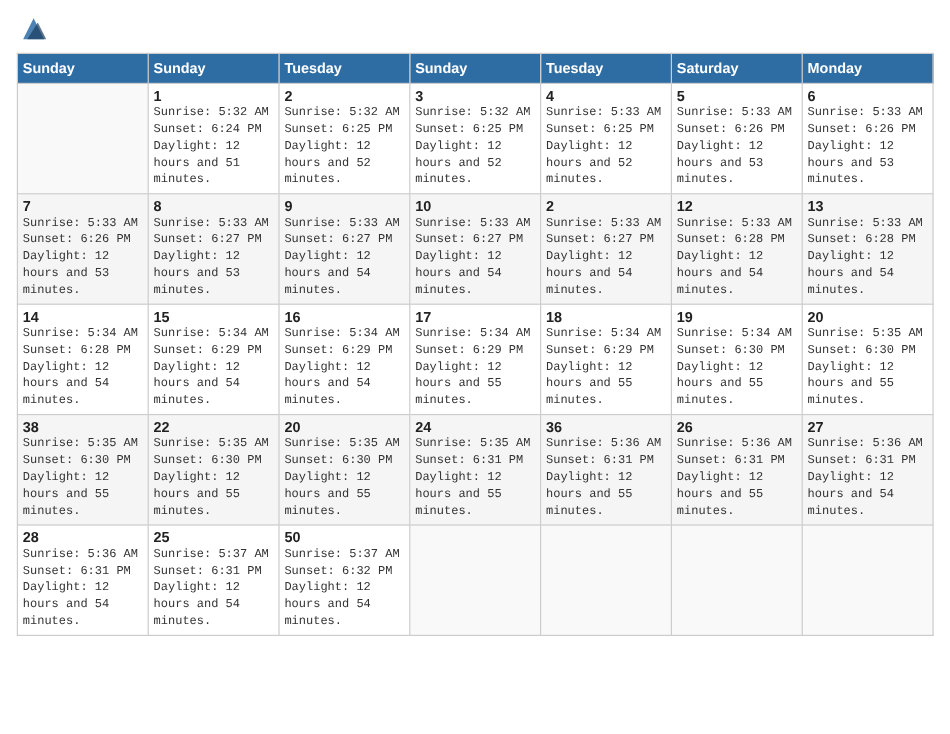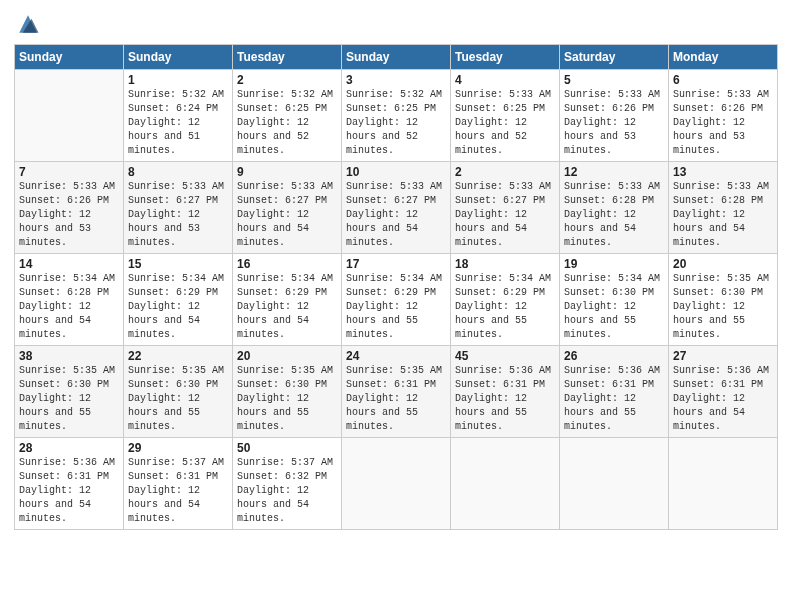--- a/index.html
+++ b/index.html
@@ -155,27 +155,27 @@
           <td><span class="day-num">17</span><span class="day-info">Sunrise: 5:34 AM<br>Sunset: 6:29 PM<br>Daylight: 12 hours and 55 minutes.</span></td>
           <td><span class="day-num">18</span><span class="day-info">Sunrise: 5:34 AM<br>Sunset: 6:29 PM<br>Daylight: 12 hours and 55 minutes.</span></td>
           <td><span class="day-num">19</span><span class="day-info">Sunrise: 5:34 AM<br>Sunset: 6:30 PM<br>Daylight: 12 hours and 55 minutes.</span></td>
           <td><span class="day-num">20</span><span class="day-info">Sunrise: 5:35 AM<br>Sunset: 6:30 PM<br>Daylight: 12 hours and 55 minutes.</span></td>
         </tr>
         <tr>
           <td><span class="day-num">38</span><span class="day-info">Sunrise: 5:35 AM<br>Sunset: 6:30 PM<br>Daylight: 12 hours and 55 minutes.</span></td>
           <td><span class="day-num">22</span><span class="day-info">Sunrise: 5:35 AM<br>Sunset: 6:30 PM<br>Daylight: 12 hours and 55 minutes.</span></td>
           <td><span class="day-num">20</span><span class="day-info">Sunrise: 5:35 AM<br>Sunset: 6:30 PM<br>Daylight: 12 hours and 55 minutes.</span></td>
           <td><span class="day-num">24</span><span class="day-info">Sunrise: 5:35 AM<br>Sunset: 6:31 PM<br>Daylight: 12 hours and 55 minutes.</span></td>
-          <td><span class="day-num">45</span><span class="day-info">Sunrise: 5:36 AM<br>Sunset: 6:31 PM<br>Daylight: 12 hours and 55 minutes.</span></td>
+          <td><span class="day-num">36</span><span class="day-info">Sunrise: 5:36 AM<br>Sunset: 6:31 PM<br>Daylight: 12 hours and 55 minutes.</span></td>
           <td><span class="day-num">26</span><span class="day-info">Sunrise: 5:36 AM<br>Sunset: 6:31 PM<br>Daylight: 12 hours and 55 minutes.</span></td>
           <td><span class="day-num">27</span><span class="day-info">Sunrise: 5:36 AM<br>Sunset: 6:31 PM<br>Daylight: 12 hours and 54 minutes.</span></td>
         </tr>
         <tr>
           <td><span class="day-num">28</span><span class="day-info">Sunrise: 5:36 AM<br>Sunset: 6:31 PM<br>Daylight: 12 hours and 54 minutes.</span></td>
-          <td><span class="day-num">29</span><span class="day-info">Sunrise: 5:37 AM<br>Sunset: 6:31 PM<br>Daylight: 12 hours and 54 minutes.</span></td>
+          <td><span class="day-num">25</span><span class="day-info">Sunrise: 5:37 AM<br>Sunset: 6:31 PM<br>Daylight: 12 hours and 54 minutes.</span></td>
           <td><span class="day-num">50</span><span class="day-info">Sunrise: 5:37 AM<br>Sunset: 6:32 PM<br>Daylight: 12 hours and 54 minutes.</span></td>
           <td class="empty"></td>
           <td class="empty"></td>
           <td class="empty"></td>
           <td class="empty"></td>
         </tr>
       </tbody>
   </table>
 </div>
 

